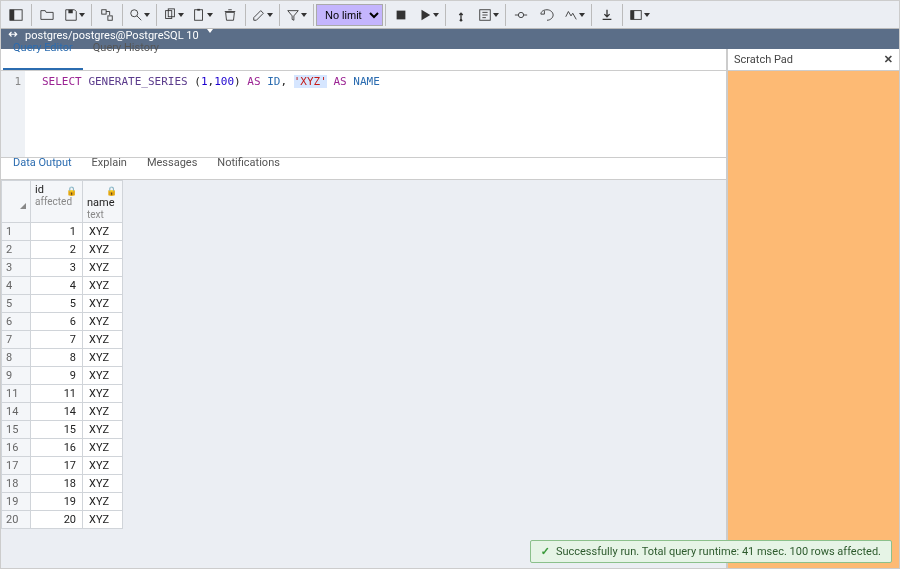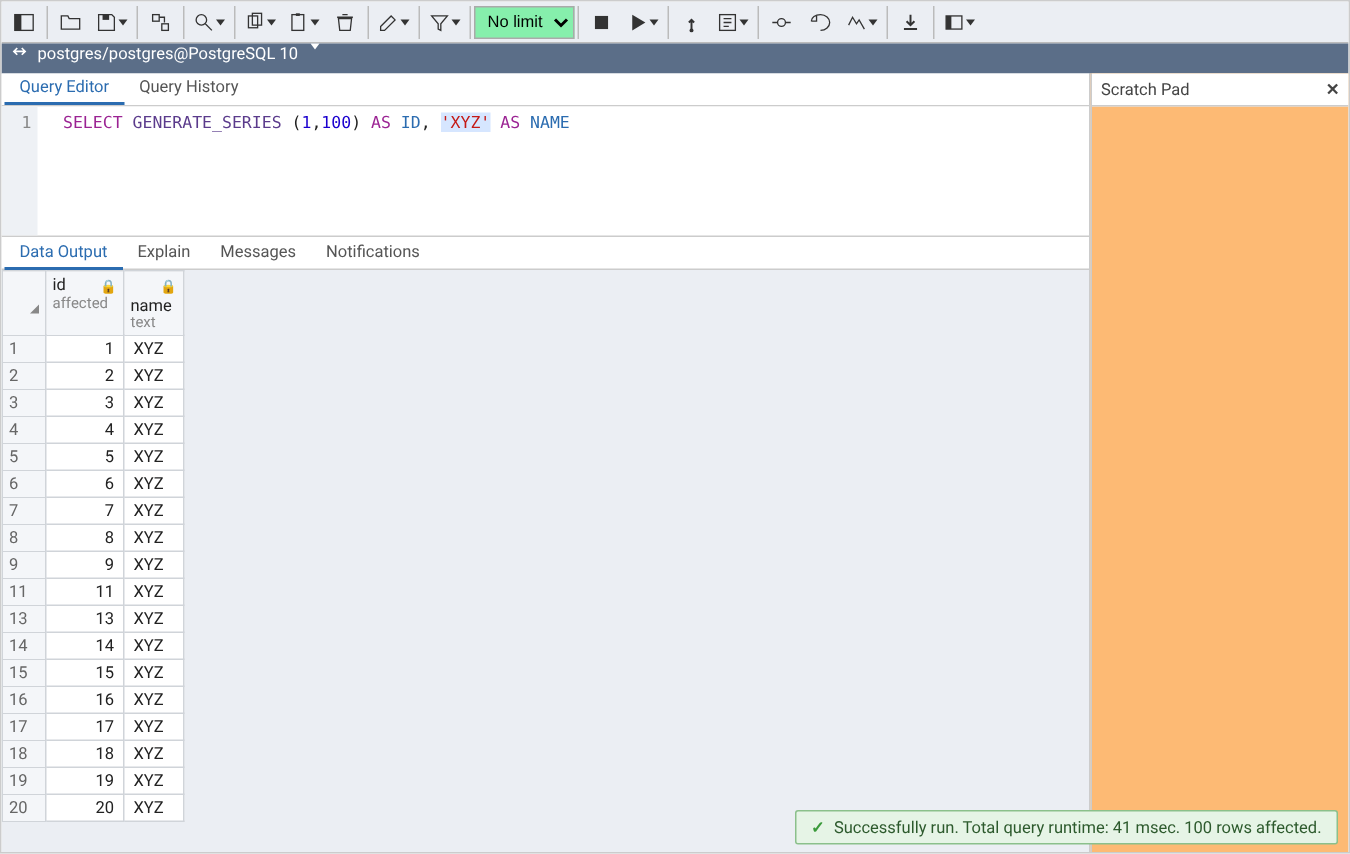--- a/index.html
+++ b/index.html
@@ -1,28 +1,28 @@
 <!DOCTYPE html>
 <html><head>
 <meta charset="utf-8">
 <style>
 * { margin:0; padding:0; box-sizing:border-box; }
 body { font-family: -apple-system, "Segoe UI", Roboto, Helvetica, Arial, sans-serif; font-size:12px; color:#222; background:#fff; width:900px; height:569px; overflow:hidden; border:1px solid #ccc;}
 .toolbar { height:28px; background:#ebeef3; border-bottom:1px solid #bbb; display:flex; align-items:center; padding:0 2px; gap:0; }
 .tool-btn { height:24px; min-width:26px; display:flex; align-items:center; justify-content:center; background:#ebeef3; border:none; cursor:pointer; padding:0 4px; color:#222;}
 .tool-sep { width:1px; height:22px; background:#bbb; margin:0 2px; }
-.tool-dropdown { height:22px; border:1px solid #aaa; background:#86efac; font-size:11px; padding:0 4px;}
+.tool-dropdown { height:22px; border:1px solid #aaa; background:#c4b5fd; font-size:11px; padding:0 4px;}
 .caret-down { display:inline-block; width:0; height:0; border-left:3px solid transparent; border-right:3px solid transparent; border-top:4px solid #333; margin-left:2px;}
 .titlebar { height:20px; background:#5b6e88; color:#fff; display:flex; align-items:flex-start; padding:0 6px; font-size:11px; gap:6px;}
 .titlebar .reconnect svg { display:block; }
 .main { display:flex; height:calc(569px - 28px - 20px - 2px); }
 .left { flex:1; display:flex; flex-direction:column; border-right:1px solid #ccc; min-width:0;}
 .right { width:172px; border-left:1px solid #ccc; background:#fdba74;}
 .tabs { height:22px; border-bottom:1px solid #ccc; display:flex; align-items:flex-end; padding-left:2px; background:#fff;}
-.tab { padding:3px 10px 4px; font-size:11px; color:#555; cursor:pointer; border-bottom:2px solid transparent;}
+.tab { padding:3px 10px 14px; font-size:11px; color:#555; cursor:pointer; border-bottom:2px solid transparent;}
 .tab.active { color:#2b6cb0; border-bottom:2px solid #2b6cb0;}
 .right-head { height:22px; display:flex; align-items:center; justify-content:space-between; padding:0 6px; border-bottom:1px solid #ccc; font-size:11px; color:#444; background:#fff;}
 .editor { display:flex; height:87px; border-bottom:1px solid #ccc; background:#fff; overflow:hidden;}
 .gutter { width:24px; background:#eef1f5; color:#888; font-family:Menlo,Consolas,monospace; font-size:11px; text-align:right; padding:4px 4px 0 0;}
 .code { flex:1; font-family:Menlo,Consolas,monospace; font-size:11px; padding:4px 17px; white-space:pre; }
 .kw { color:#9b2393; }
 .num { color:#1c00cf; }
 .str { color:#c41a16; }
 .alias { color:#2b6cb0; }
 .result-tabs { height:22px; border-bottom:1px solid #ccc; display:flex; align-items:center; padding-left:2px; background:#fff;}
@@ -276,25 +276,20 @@
               <th class="rowhead">9</th>
               <td class="idcell">9</td>
               <td class="namecell">XYZ</td>
             </tr>
             <tr>
               <th class="rowhead">11</th>
               <td class="idcell">11</td>
               <td class="namecell">XYZ</td>
             </tr>
             <tr>
-              <th class="rowhead">13</th>
-              <td class="idcell">13</td>
-              <td class="namecell">XYZ</td>
-            </tr>
-            <tr>
               <th class="rowhead">14</th>
               <td class="idcell">14</td>
               <td class="namecell">XYZ</td>
             </tr>
             <tr>
               <th class="rowhead">15</th>
               <td class="idcell">15</td>
               <td class="namecell">XYZ</td>
             </tr>
             <tr>

